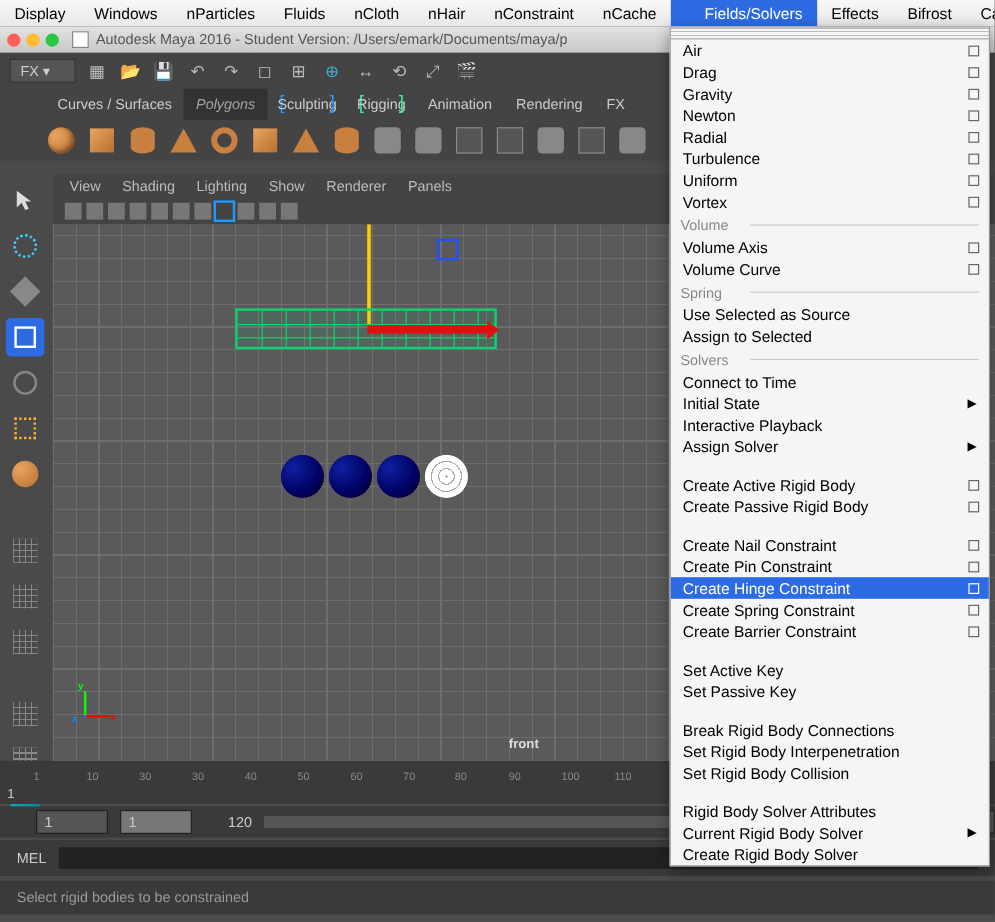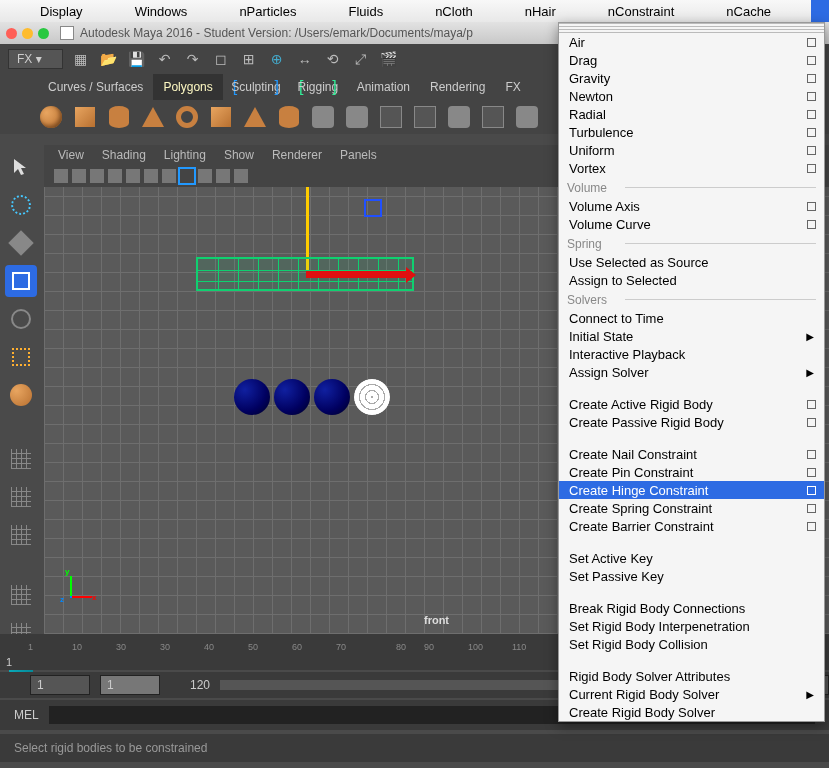--- a/index.html
+++ b/index.html
@@ -1,33 +1,33 @@
 <!DOCTYPE html>
 <html><head>
 <meta charset="utf-8">
 <style>
 * { margin: 0; padding: 0; box-sizing: border-box; font-family: Arial, Helvetica, sans-serif; }
 body { width: 829px; height: 768px; background: #4a4a4a; overflow: hidden; position: relative; }
 
 .menubar { height: 22px; background: linear-gradient(#f8f8f8,#e8e8e8); display: flex; align-items: center; font-size: 13px; color: #000; }
-.menubar-item { padding: 0 12px; height: 100%; display: flex; align-items: center; cursor: default; margin-left: 28px; }
+.menubar-item { padding: 0 12px; height: 100%; display: flex; align-items: center; cursor: default; }
 .menubar-item.active { background: #2d6be3; color: #fff; padding-left: 28px; }
 
 .title-row { height: 22px; background: linear-gradient(#e2e2e2,#c8c8c8); display: flex; align-items: center; font-size: 12px; color: #555; padding: 0 6px; }
 .traffic { width: 11px; height: 11px; border-radius: 50%; margin-right: 5px; }
 .red{background:#ff5f57;} .yellow{background:#febc2e;} .green{background:#28c840;}
 .doc-icon { width: 14px; height: 14px; background: #fff; border: 1px solid #888; margin: 0 6px; }
 
 .fx-row { height: 30px; background: #444; display: flex; align-items: center; padding: 0 8px; gap: 8px; }
 .fx-select { background: #555; color: #ccc; font-size: 12px; padding: 2px 20px 2px 8px; border: 1px solid #333; }
 .tool-icon { width: 20px; height: 20px; display:flex;align-items:center;justify-content:center;color:#bbb;font-size:14px; }
 
 .tab-row { height: 26px; background: #444; display:flex; align-items:center; padding-left: 38px; }
 .tab-item { font-size: 12px; color: #ccc; padding: 0 10px; height: 100%; display:flex; align-items:center; }
-.tab-item.active { background: #333; color:#fef9c3; }
+.tab-item.active { background: #333; color:#a3a3a3;font-style:italic; }
 .bracket-l { color: #29f; font-size: 16px; margin-right:-6px; }
 .bracket-r { color: #29f; font-size: 16px; margin-left:-6px; }
 .bracket-l.g { color: #3e9; } .bracket-r.g { color: #3e9; }
 
 .shelf-row { height: 34px; background: #444; display:flex; align-items:center; padding-left: 38px; gap: 8px; }
 .shelf-icon { width: 26px; height: 26px; display:flex; align-items:center; justify-content:center; }
 .shelf-sphere { width: 22px; height:22px; border-radius:50%; background: radial-gradient(circle at 30% 30%,#e8a560,#b87030); box-shadow: inset -2px -2px 4px #7a4a20; }
 .shelf-cube { width: 20px; height: 20px; background: linear-gradient(135deg,#e8a560,#b87030); }
 .shelf-cyl  { width: 20px; height: 22px; background:#c88040; border-radius:10px/5px; }
 .shelf-tri  { width:0;height:0;border-left:11px solid transparent;border-right:11px solid transparent;border-bottom:20px solid #c88040; }
@@ -309,21 +309,21 @@
 <div class="timeline">
   <div class="tick-row" id="tick-slot">
       <span class="tick" style="left: 0px;">1</span>
       <span class="tick" style="left: 44px;">10</span>
       <span class="tick" style="left: 88px;">30</span>
       <span class="tick" style="left: 132px;">30</span>
       <span class="tick" style="left: 176px;">40</span>
       <span class="tick" style="left: 220px;">50</span>
       <span class="tick" style="left: 264px;">60</span>
       <span class="tick" style="left: 308px;">70</span>
-      <span class="tick" style="left: 368px; margin-top: 28px;">80</span>
+      <span class="tick" style="left: 351px; margin-top: 28px;">80</span>
       <span class="tick" style="left: 396px;">90</span>
       <span class="tick" style="left: 440px;">100</span>
       <span class="tick" style="left: 484px;">110</span>
     </div>
   <div class="frame-box">1</div>
 </div>
 
 <div class="range-row">
   <div class="range-in">1</div>
   <div class="range-in lite">1</div>

